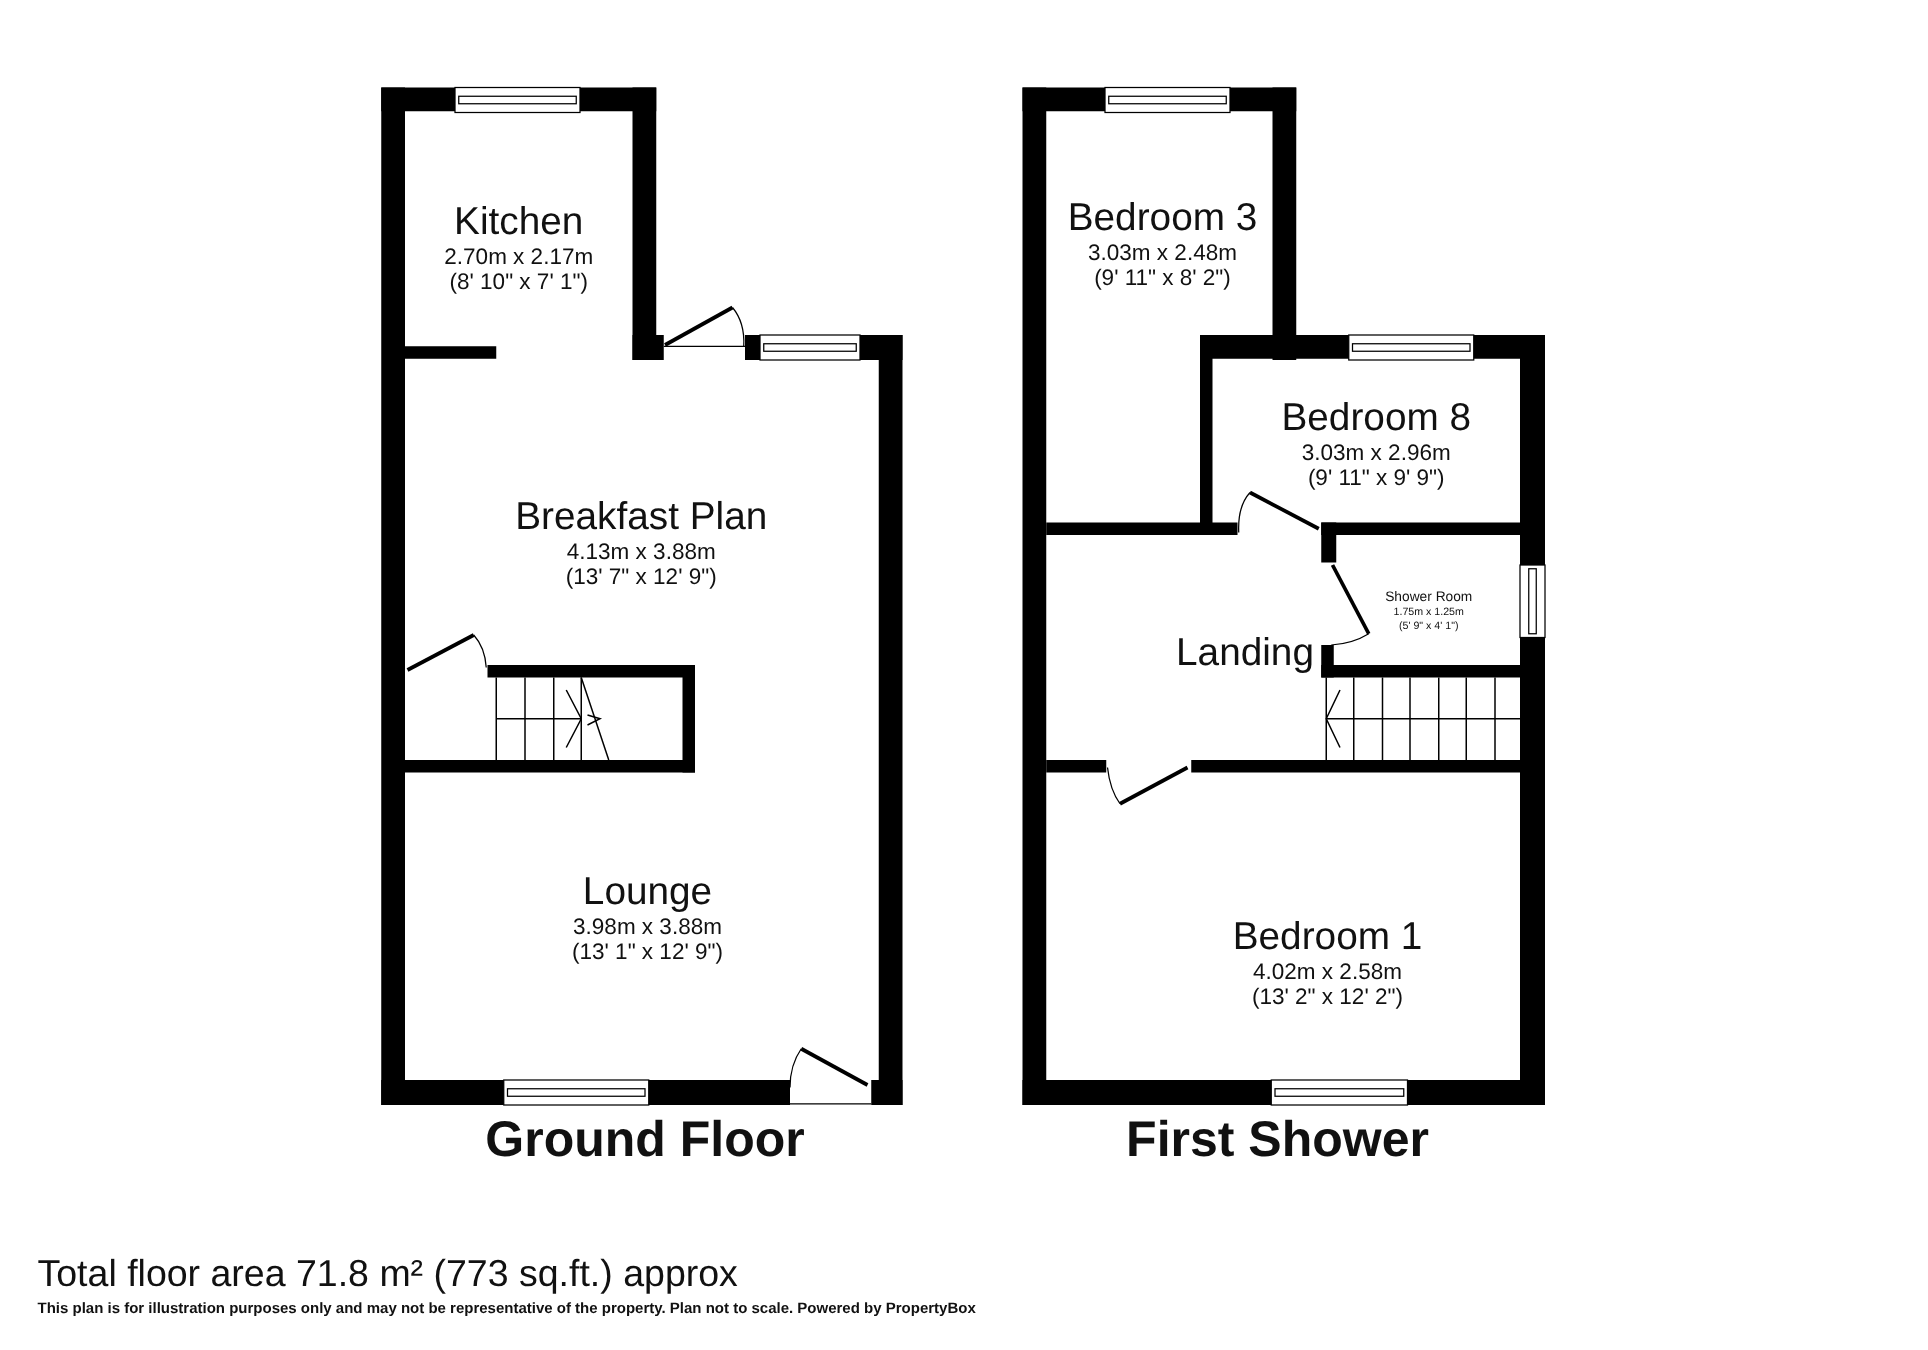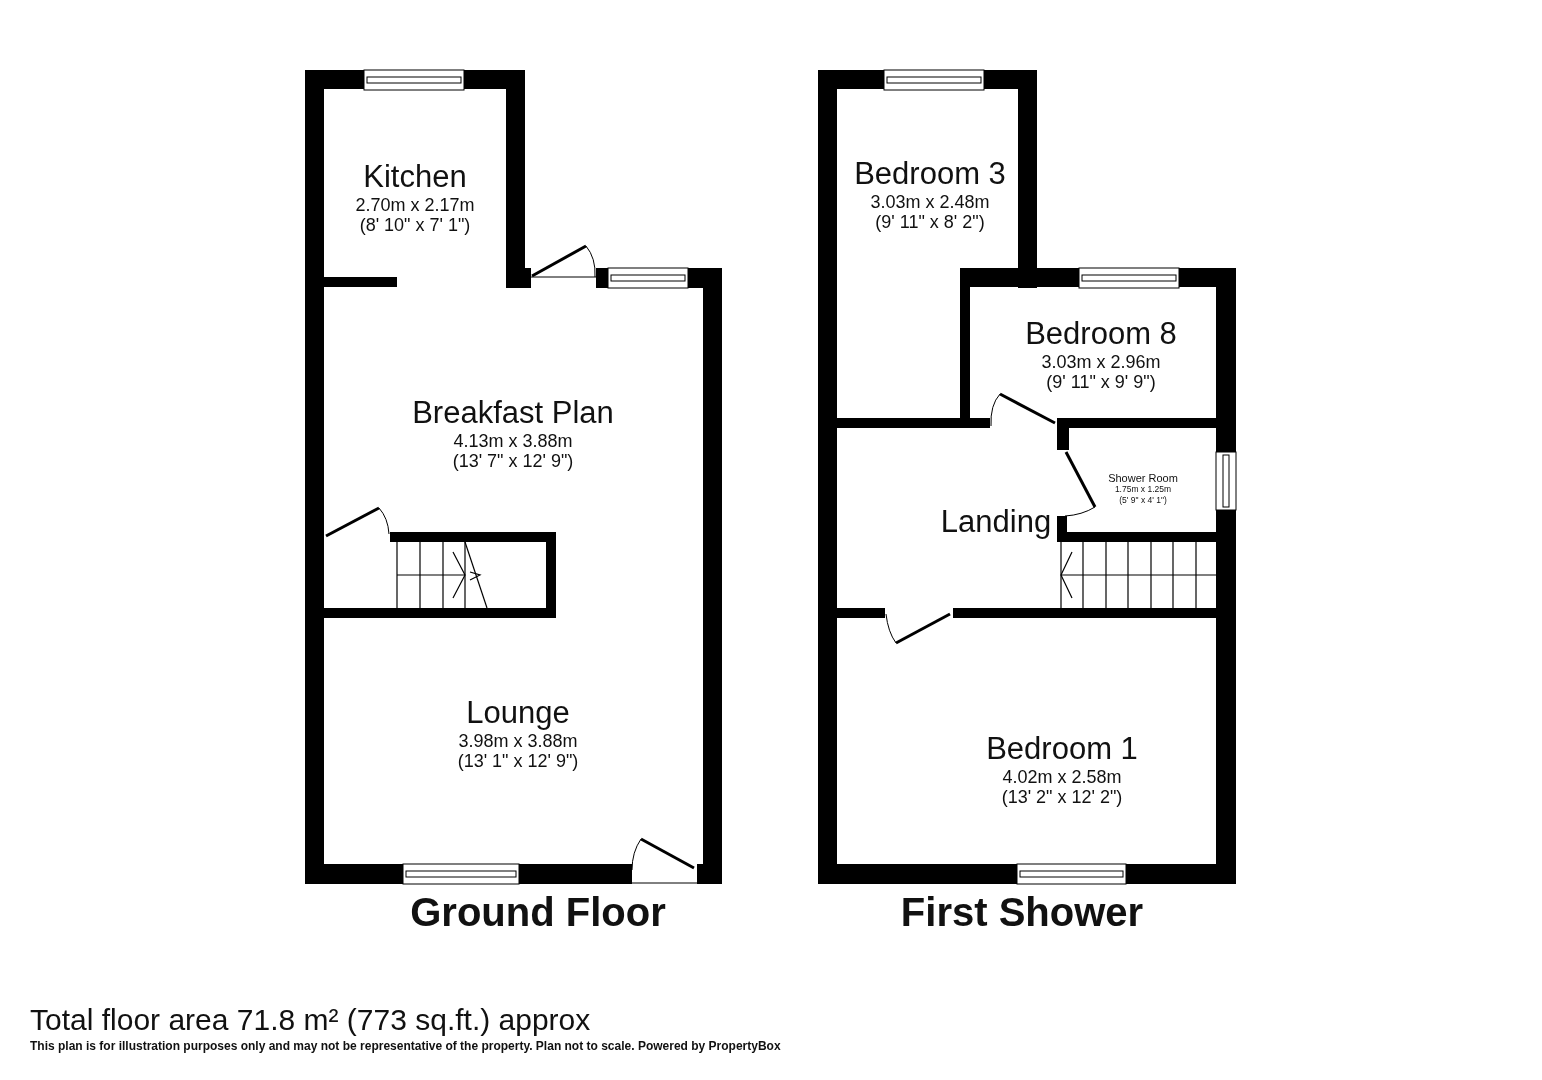--- a/index.html
+++ b/index.html
@@ -144,21 +144,21 @@
 <div class="room-label" style="left:513px; top:396px;">
   <div class="room-name">Breakfast Plan</div>
   <div class="room-dim">4.13m x 3.88m</div>
   <div class="room-dim">(13' 7" x 12' 9")</div>
 </div>
 <div class="room-label" style="left:518px; top:696px;">
   <div class="room-name">Lounge</div>
   <div class="room-dim">3.98m x 3.88m</div>
   <div class="room-dim">(13' 1" x 12' 9")</div>
 </div>
-<div class="floor-title" style="left:516px; top:890px;margin-left:22px;">Ground Floor</div>
+<div class="floor-title" style="left:516px; top:890px;">Ground Floor</div>
 
 <div class="room-label" style="left:930px; top:157px;">
   <div class="room-name">Bedroom 3</div>
   <div class="room-dim">3.03m x 2.48m</div>
   <div class="room-dim">(9' 11" x 8' 2")</div>
 </div>
 <div class="room-label" style="left:1101px; top:317px;">
   <div class="room-name">Bedroom 8</div>
   <div class="room-dim">3.03m x 2.96m</div>
   <div class="room-dim">(9' 11" x 9' 9")</div>

